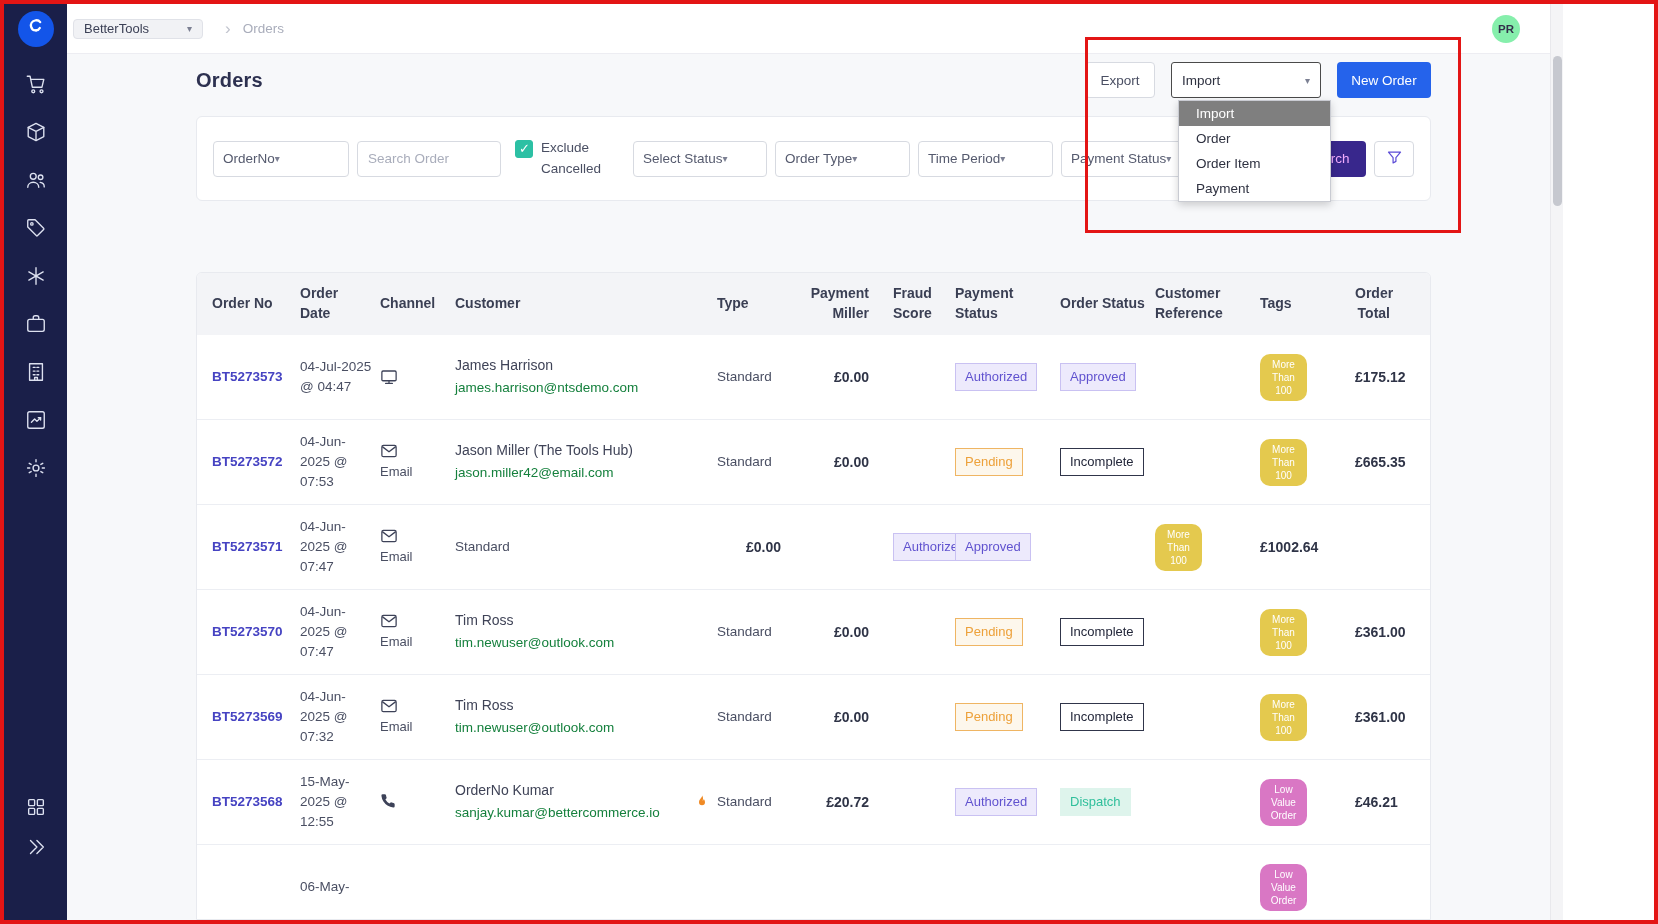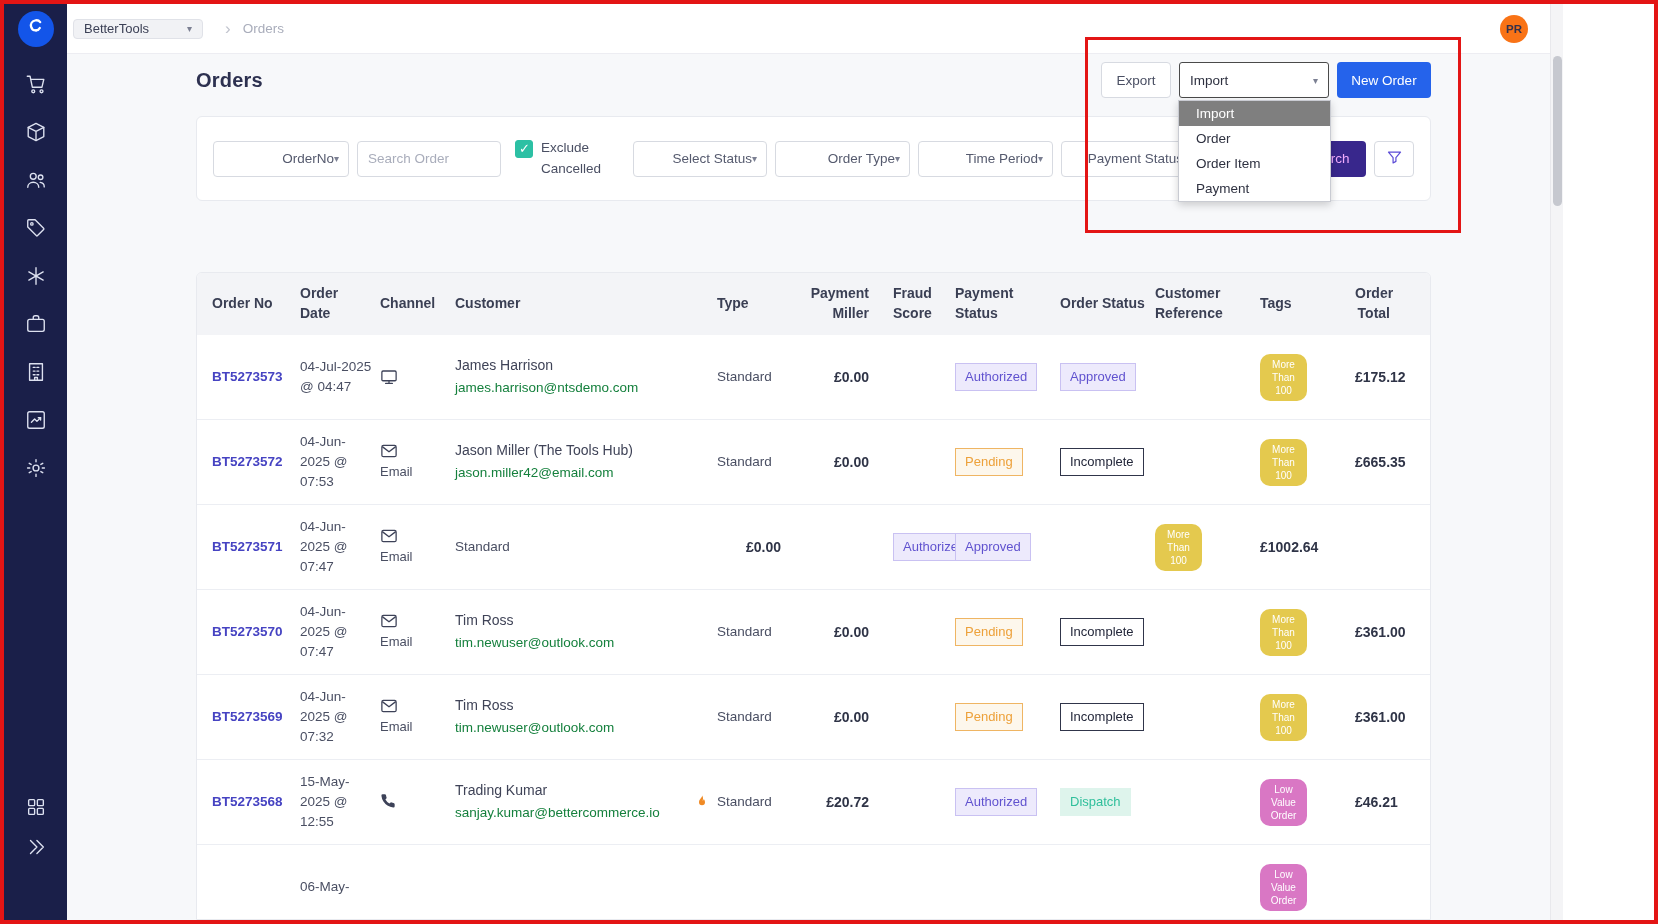--- a/index.html
+++ b/index.html
@@ -16,37 +16,37 @@
   .side-item svg{width:22px;height:22px;stroke:#dde1f0;stroke-width:1.5;fill:none;stroke-linecap:round;stroke-linejoin:round}
   .side-bottom{display:flex;flex-direction:column;align-items:center;gap:17px;margin-bottom:60px}
 
   
   .appbody{position:absolute;left:63px;top:0;width:1483px;height:100%}
   .topbar{height:50px;background:#fff;border-bottom:1px solid #ededf2;display:flex;align-items:center;padding:0 14px 0 6px;position:relative;z-index:4}
   .brand-select{height:20px;width:130px;background:#f1f2f5;border:1px solid #e0e2e8;border-radius:4px;display:flex;align-items:center;justify-content:space-between;padding:0 10px;font-size:13px;color:#3c4156;cursor:pointer}
   .caret{font-size:10px;color:#7c8093}
   .bc-sep{margin-left:22px;color:#c0c3cd;font-size:17px}
   .bc-current{margin-left:12px;color:#a9adbb;font-size:13.5px}
-  .avatar{margin-left:auto;width:28px;height:28px;border-radius:50%;background:#f97316;color:#33314b;font-size:11.5px;font-weight:bold;display:flex;align-items:center;justify-content:center;margin-right:8px;cursor:pointer}
+  .avatar{margin-left:auto;width:28px;height:28px;border-radius:50%;background:#86efac;color:#33314b;font-size:11.5px;font-weight:bold;display:flex;align-items:center;justify-content:center;margin-right:16px;cursor:pointer}
 
   
   .content{position:absolute;top:50px;left:0;right:0;bottom:0;background:#f7f8fa;padding:0 119px 0 129px;overflow:hidden}
   .page-head{margin-top:8px;height:36px;display:flex;align-items:center;justify-content:space-between}
   h1{font-size:20px;color:#2d3150;font-weight:bold;letter-spacing:.2px}
-  .actions{display:flex;gap:8px}
+  .actions{display:flex;gap:16px}
   .btn-export{width:70px;height:36px;background:#fff;border:1px solid #d7dae1;border-radius:4px;color:#4a4f63;font-size:13.5px;cursor:pointer;font-family:inherit}
   .import-select{width:150px;height:36px;background:#fff;border:1px solid #4a4a4a;border-radius:3px;display:flex;align-items:center;justify-content:space-between;padding:0 10px;font-size:13.5px;color:#2e3140;cursor:pointer}
   .btn-new{width:94px;height:36px;background:#2563eb;border:none;border-radius:4px;color:#fff;font-size:13.5px;cursor:pointer;font-family:inherit}
 
   .tabs{margin-top:16px;background:#fff;border-bottom:1px solid #e7e9ef;display:flex;gap:30px;padding:0 15px;height:40px;border-radius:4px 4px 0 0}
   .tab{display:flex;align-items:center;font-size:14px;color:#3f445e;cursor:pointer;white-space:nowrap;border-bottom:3px solid transparent;padding-top:2px}
   .tab.active{color:#2d3150;font-weight:bold;border-bottom-color:#2563eb}
 
   .filter-card{margin-top:18px;height:85px;background:#fff;border:1px solid #e8eaef;border-radius:6px;display:flex;align-items:center;padding:0 16px;gap:8px}
-  .fselect{height:36px;border:1px solid #d7dae1;border-radius:4px;background:#fff;display:flex;align-items:center;justify-content:flex-end;padding:0 9px;font-size:13.5px;color:#555a6e;cursor:pointer;white-space:nowrap;overflow:hidden;flex:0 0 auto}
+  .fselect{height:36px;border:1px solid #d7dae1;border-radius:4px;background:#fff;display:flex;align-items:center;justify-content:flex-start;padding:0 9px;font-size:13.5px;color:#555a6e;cursor:pointer;white-space:nowrap;overflow:hidden;flex:0 0 auto}
   .fselect span:first-child{overflow:hidden}
   .w136{width:136px}.w134{width:134px}.w135{width:135px}.w137{width:137px}
   .fsearch{width:144px;height:36px;border:1px solid #d7dae1;border-radius:4px;padding:0 10px;font-size:13.5px;color:#555a6e;font-family:inherit;outline:none;flex:0 0 auto}
   .fsearch::placeholder{color:#a9adbb}
   .fcheck{display:flex;align-items:flex-start;gap:8px;margin:0 14px 0 6px;width:96px;flex:0 0 auto}
   .cb{width:18px;height:18px;border-radius:3px;background:#fff;border:1px solid #c6cad3;flex:0 0 auto;position:relative;cursor:pointer;margin-top:2px}
   .cb.checked{background:#2cc0a4;border-color:#2cc0a4}
   .cb.checked::after{content:"✓";position:absolute;color:#fff;font-size:13px;left:3px;top:0}
   .cb-label{font-size:13.5px;color:#4a4f63;line-height:1.55}
   .btn-search{margin-left:auto;width:76px;height:36px;background:#38278c;color:#f0abfc;border:none;border-radius:4px;font-size:13.5px;cursor:pointer;font-family:inherit;flex:0 0 auto}
@@ -416,21 +416,21 @@
           <div class="td"><a class="order-link">BT5273568</a></div>
           <div class="td">15-May-2025 @ 12:55</div>
           <div class="td channel-cell phone">
 
             <span class="ch-icon ch-phone"><svg viewBox="0 0 24 24">
                   <path d="M22 16.9v3a2 2 0 0 1-2.2 2 19.8 19.8 0 0 1-8.6-3.1 19.5 19.5 0 0 1-6-6A19.8 19.8 0 0 1 2.1 4.1 2 2 0 0 1 4.1 2h3a2 2 0 0 1 2 1.7c.1 1 .4 1.9.7 2.8a2 2 0 0 1-.5 2.1L8.1 9.9a16 16 0 0 0 6 6l1.3-1.3a2 2 0 0 1 2.1-.4c.9.3 1.9.5 2.8.7a2 2 0 0 1 1.7 2z"></path>
                 </svg></span>
 
           </div>
           <div class="td">
-            <div class="cust-name">Trading Kumar</div>
+            <div class="cust-name">OrderNo Kumar</div>
             <a class="cust-email">sanjay.kumar@bettercommerce.io</a>
           </div>
           <div class="td type-cell flag">
             <span class="fraud-icon"><svg viewBox="0 0 24 24">
                   <path d="M12 2c1.2 3.4-4.5 5.6-4.5 10.3a4.5 4.5 0 0 0 9 0c0-2.2-1-3.8-2.1-4.9.1 1.6-.7 2.3-1.5 2.3C14.3 7.2 13.4 4.3 12 2z" fill="#f08a24"></path>
                 </svg></span>
             <span>Standard</span>
           </div>
           <div class="td col-ptaken">£20.72</div>
           <div class="td"></div>

